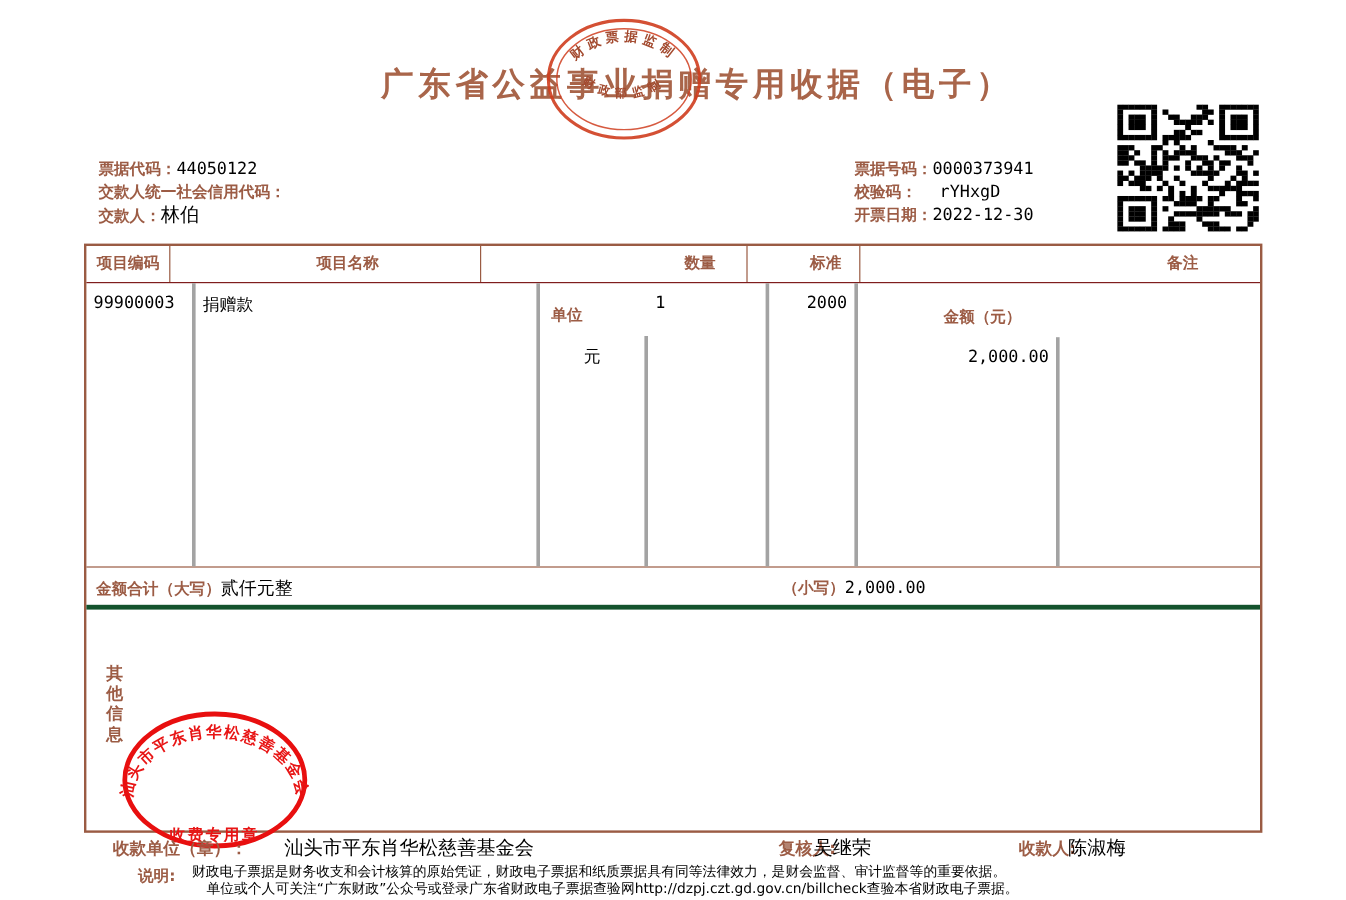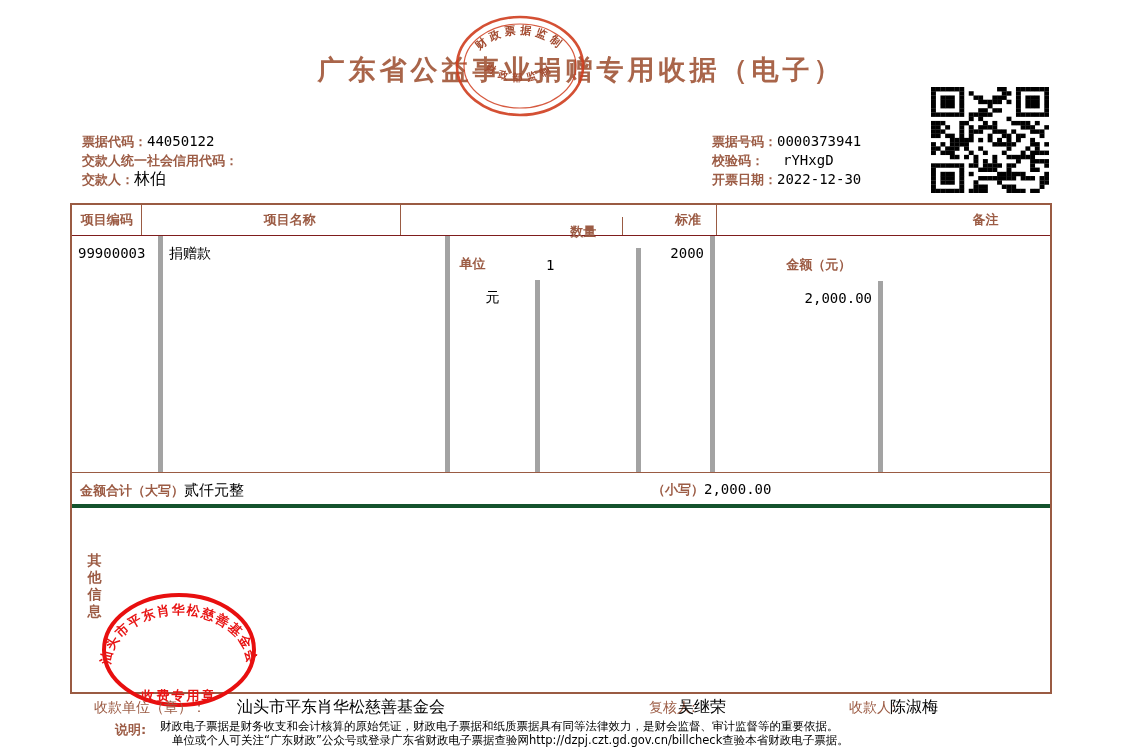--- a/index.html
+++ b/index.html
@@ -30,43 +30,43 @@
   .tbl {
     position:absolute; left:70px; top:203px; width:982px; height:491px;
     border:2px solid #9a5b43;
   }
   .thead { display:flex; height:31px; border-bottom:1px solid #7f1d1d;gap:37px; }
   .thead .th {
     border-right:1px solid #9a5b43; font-size:13px; font-weight:bold;
     color:#9c5c45; text-align:center; line-height:30px;
   }
   .tbody { display:flex; height:237px; border-bottom:1px solid #9a5b43; }
-  .tbody .col { border-right:5px solid #a3a3a3; padding-top:9px; font-size:14px; }
+  .tbody .col { border-right:3px solid #a3a3a3; padding-top:9px; font-size:14px; }
   .thead .th:last-child, .tbody .col:last-child { border-right:none; }
   .c1 { width:91px; }  .c2 { width:287px; } .c3 { width:90px;margin-top:44px; }
-  .c4 { width:101px;margin-top:12px; } .c5 { width:74px; }  .c6 { width:168px;margin-top:45px; } .c7 { width:167px; }
+  .c4 { width:101px; } .c5 { width:74px; }  .c6 { width:168px;margin-top:45px; } .c7 { width:167px; }
   .al { text-align:left;  padding-left:6px; }
   .ac { text-align:center; }
   .ar { text-align:right; padding-right:6px; }
 
   .trow-total { position:relative; height:35px; border-bottom:4px solid #14532d;text-decoration:underline; }
   .trow-total .lblgrp { position:absolute; left:8px; top:8px; font-size:13px; }
   .trow-total .words { font-size:15px; color:#000; }
   .trow-total .small { position:absolute; left:580px; top:8px; font-size:13px; }
   .trow-total .figures { font-size:14px; color:#000; }
 
   .other { position:relative; height:184px; }
   .other-label {
     position:absolute; left:14px; top:34px;
     writing-mode:vertical-rl; text-orientation:upright;
     letter-spacing:17px; font-size:14px; font-weight:bold; color:#9c5c45;
   }
 
   .footer-row { position:absolute; left:72px; top:697px; width:978px; height:20px; font-size:14px; }
-  .footer-row .flbl { position:absolute; color:#9c5c45; font-weight:normal; top:2px;padding-left:16px; }
+  .footer-row .flbl { position:absolute; color:#9c5c45; font-weight:bold; top:2px;padding-left:16px; }
   .footer-row .fval { position:absolute; color:#000; font-size:16px; top:0; }
   .f-unit-lbl { left:6px; }   .f-unit-val { left:165px; }
   .f-rev-lbl  { left:561px; } .f-rev-val  { left:606px; }
   .f-pay-lbl  { left:761px; } .f-pay-val  { left:818px; }
 
   .note { position:absolute; left:72px; top:716px; width:1000px; }
   .note .nlbl { position:absolute; left:43px; top:5px; font-size:13px; font-weight:bold; color:#9c5c45; }
   .note .nlines { position:absolute; left:88px; top:3px; font-size:11.5px; line-height:14px; color:#000; white-space:nowrap; }
   .note .nline2 { margin-left:12px; }
 </style>

